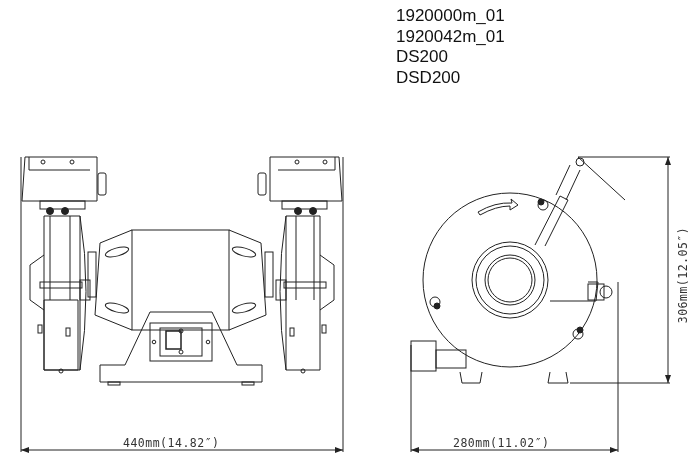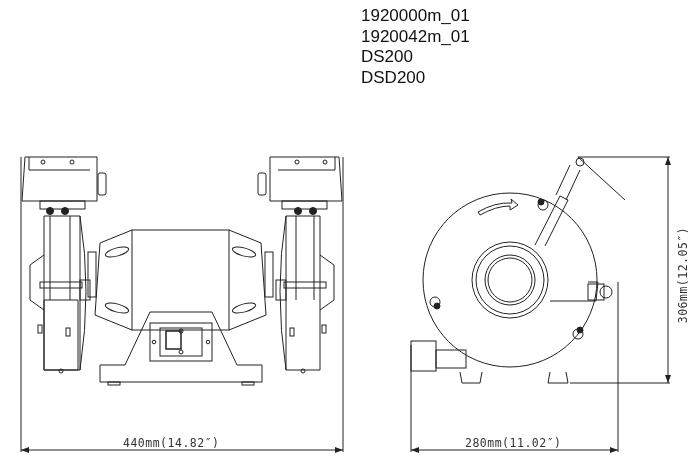--- a/index.html
+++ b/index.html
@@ -1,21 +1,21 @@
 <!DOCTYPE html>
 <html><head>
   <meta charset="utf-8">
   <style>
     html, body { margin: 0; padding: 0; background: #ffffff; }
     body { width: 690px; height: 460px; position: relative; overflow: hidden; font-family: "Liberation Sans", sans-serif; }
     .models { position: absolute; left: 361px; top: 6px; font-size: 17px; line-height: 20.5px; color: #111; }
-    .models div { white-space: nowrap; }
+    .models div { white-space: nowrap; margin-left: 35px; }
     .dim-label { position: absolute; font-family: "DejaVu Sans Mono", monospace; font-size: 11.5px; color: #333; letter-spacing: 0.5px; white-space: nowrap; }
     #dim-front { left: 123px; top: 436px; }
-    #dim-side { left: 453px; top: 436px; margin-left: 12px; }
+    #dim-side { left: 453px; top: 436px; }
     #dim-height { left: 608px; top: 268px; transform: rotate(-90deg); transform-origin: center; width: 150px; text-align: center; }
     svg { position: absolute; left: 0; top: 0; }
   </style>
 </head>
 <body>
 
 <div class="models">
   <div>1920000m_01</div>
   <div>1920042m_01</div>
   <div>DS200</div>

